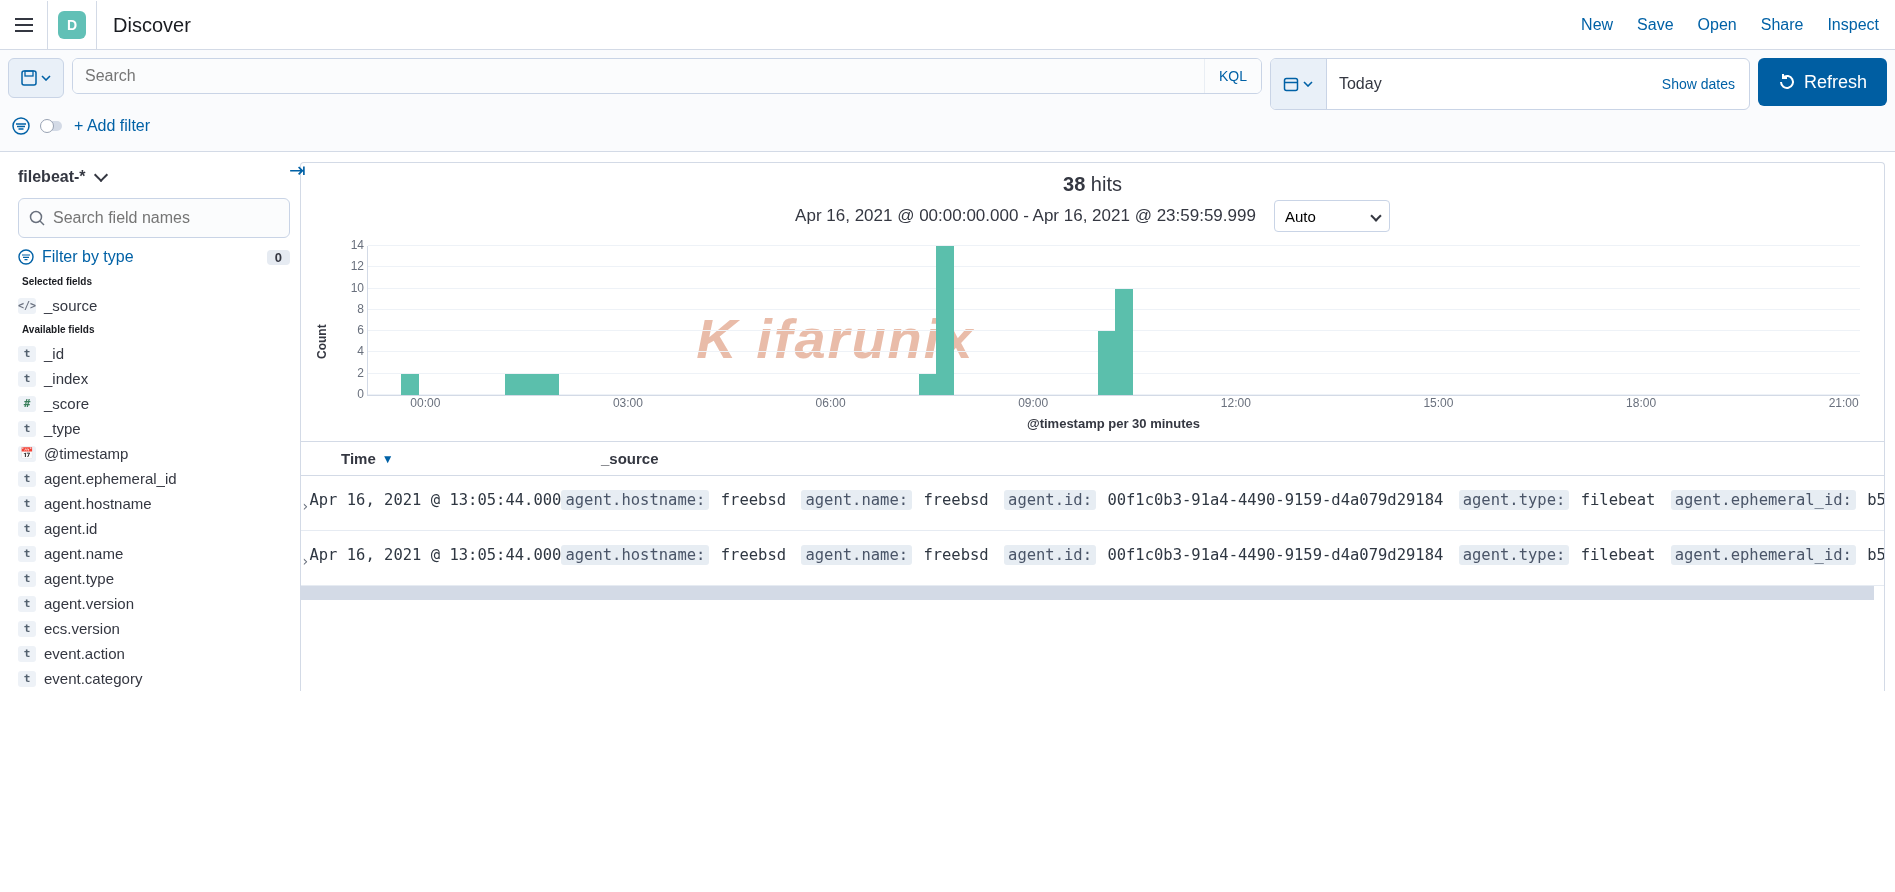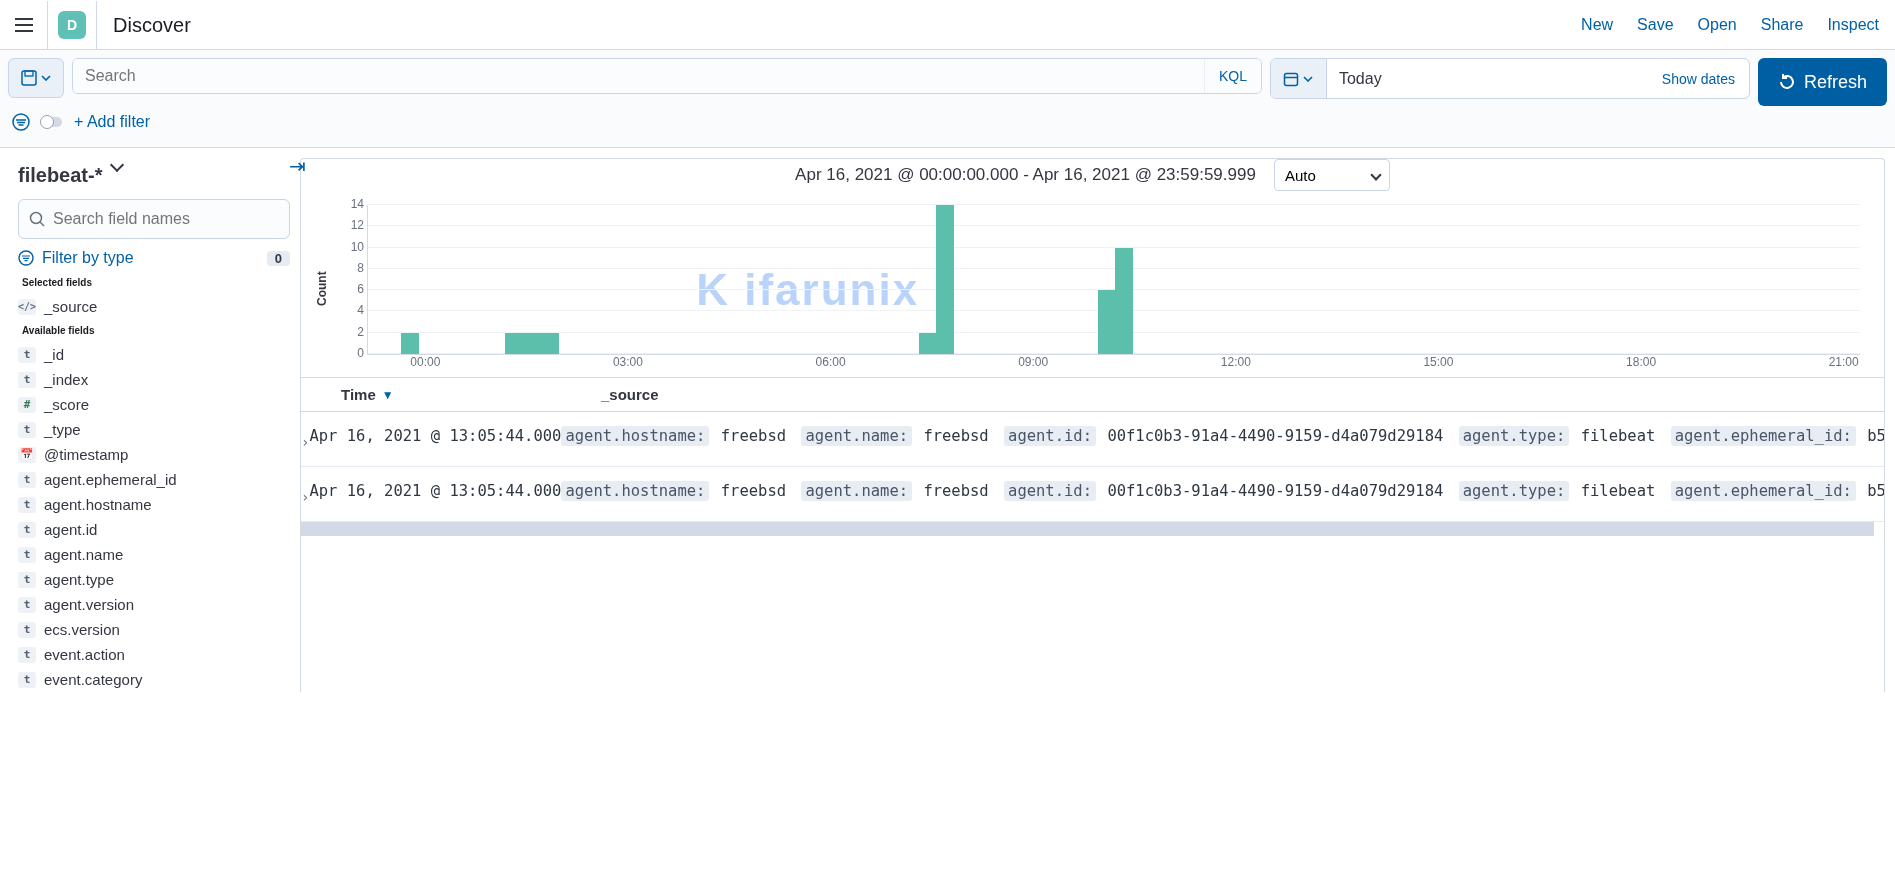--- a/index.html
+++ b/index.html
@@ -13,38 +13,38 @@
   .breadcrumb { padding-left: 16px; font-size: 20px; color:#1a1c21; border-left:1px solid #d3dae6; line-height:48px; height:48px;}
   .toplinks { margin-left:auto; display:flex; gap:24px; }
   .toplinks a { color:#0061a6; font-size:16px; cursor:pointer; }
 
   
   .queryrow { display:flex; gap:8px; padding:8px 8px 0 8px; background:#fafbfd; }
   .savedqueries { width:56px; height:40px; background:#e9f0f8; border:1px solid #c9d4e6; border-radius:6px; display:flex; align-items:center; justify-content:center; gap:4px; color:#0061a6; }
   .searchbox { flex:1; display:flex; border:1px solid #c9d4e6; border-radius:6px; height:36px; overflow:hidden; background:#fff; }
   .searchbox input { flex:1; border:none; outline:none; padding:0 12px; font-size:16px; color:#69707d; background:#fbfcfd; }
   .kql { padding:0 14px; display:flex; align-items:center; color:#0061a6; border-left:1px solid #e9eef4; background:#fbfcfd; font-weight:500; }
-  .datewrap { width:480px; display:flex; border:1px solid #c9d4e6; border-radius:6px; height:41px; overflow:hidden; background:#fff; }
+  .datewrap { width:480px; display:flex; border:1px solid #c9d4e6; border-radius:6px; height:52px; overflow:hidden; background:#fff; }
   .datebtn { width:56px; display:flex; align-items:center; justify-content:center; gap:4px; color:#0061a6; background:#e9f0f8; border-right:1px solid #c9d4e6; }
   .datewrap .val { flex:1; padding:0 12px; display:flex; align-items:center; color:#343741; font-size:16px; }
   .datewrap .showdates { padding:0 14px; display:flex; align-items:center; color:#0061a6; }
   .refresh { background:#005ea2; color:#fff; height:48px; border:none; border-radius:6px; padding:0 20px; font-size:18px; display:flex; align-items:center; gap:8px; }
 
   
   .filterrow { display:flex; align-items:center; gap:12px; padding:0 12px 10px 12px; background:#fafbfd; border-bottom:1px solid #d3dae6; height:42px; }
   .filtercircle { color:#0061a6; }
   .filtertoggle { width:20px; height:10px; background:#d3dae6; border-radius:5px; position:relative; }
   .filtertoggle::after{ content:""; position:absolute; width:12px; height:12px; background:#fff; border:1px solid #98a2b3; border-radius:50%; top:-2px; left:-2px;}
   .addfilter { color:#0061a6; font-size:16px; }
 
   
   .bodywrap { display:flex; }
   .side { width:300px; padding:16px 10px 0 18px; font-size:16px; position:relative; }
   .sidecollapse { position:absolute; right:-6px; top:6px; color:#0061a6; font-size:20px; transform: scaleX(-1); }
-  .indexpattern { font-weight:700; font-size:20px; display:flex; align-items:flex-start; gap:10px; margin-bottom:12px;}
+  .indexpattern { font-weight:700; font-size:16px; display:flex; align-items:center; gap:10px; margin-bottom:12px;}
   .indexpattern .chev { border: solid #343741; border-width:0 2px 2px 0; padding:4px; transform:rotate(45deg); display:inline-block; margin-top:-4px;}
   .fieldsearch { display:flex; align-items:center; gap:8px; border:1px solid #c9d4e6; background:#fbfcfd; border-radius:6px; height:40px; padding:0 10px; margin-bottom:10px; }
   .fieldsearch input { border:none; outline:none; flex:1; font-size:16px; color:#be185d; background:transparent;}
   .filtertype { display:flex; align-items:center; justify-content:space-between; margin-bottom:10px; }
   .filtertype-left { display:flex; align-items:center; gap:8px; color:#0061a6; }
   .filtertype .count { background:#e6ebf2; border-radius:4px; font-weight:700; padding:0 8px; font-size:13px; }
   .sectlabel { font-weight:700; font-size:10px; margin:6px 4px; color:#1a1c21; }
   .fielditem { display:flex; align-items:center; gap:8px; padding:4px 0; font-size:15px; color:#343741; }
   .ftype { font-family: Menlo, monospace; font-size:11px; font-weight:700; background:#eef2f7; color:#54616f; width:18px; height:16px; line-height:16px; text-align:center; border-radius:3px; }
   .ftype.num{ color:#387d5a; }
@@ -62,21 +62,21 @@
   .chart { display:flex; padding:0 24px 4px 10px; }
   .yaxislbl { writing-mode: vertical-rl; transform:rotate(180deg); font-size:12px; font-weight:700; color:#343741; text-align:center; padding:0 4px;}
   .chartarea { flex:1; }
   .plot { position:relative; height:150px; border-left:1px solid #d3dae6; border-bottom:1px solid #d3dae6; margin-left:34px;}
   .gridline{ position:absolute; left:0; right:0; border-top:1px solid #eef2f7; font-size:12px; color:#69707d;}
   .gridline span{ position:absolute; left:-28px; top:-8px; width:24px; text-align:right;}
   .bar{ position:absolute; bottom:0; background:#5bbfac; }
   .xticks{ position:relative; margin-left:34px; height:18px;}
   .xt{ position:absolute; font-size:12px; color:#69707d; transform:translateX(-50%);margin-left:21px;}
   .xlbl{ text-align:center; font-weight:700; font-size:13px; padding:2px 0 6px 34px;}
-  .watermark{position:absolute; left:22%; top:40%; font-size:44px; font-weight:800; color:#3b82f6; opacity:.35; white-space:nowrap; pointer-events:none; letter-spacing:2px;}
+  .watermark{position:absolute; left:22%; top:40%; font-size:56px; font-weight:800; color:#c2410c; opacity:.35; white-space:nowrap; pointer-events:none; font-style:italic; letter-spacing:2px;}
 
   
   .dochead{ display:flex; border-top:1px solid #d3dae6; border-bottom:1px solid #d3dae6; font-weight:700; font-size:15px; padding:8px 0; }
   .colexp{ width:40px;}
   .coltime{ width:260px; display:flex; align-items:center; gap:6px;}
   .coltime .sortarr{ color:#0061a6; font-size:12px;}
   .colsrc{ flex:1; }
   .docrow{ display:flex; border-bottom:1px solid #e6ebf2; padding:10px 8px 10px 0; font-family: Menlo, Consolas, monospace; font-size:15.5px; line-height:28px; color:#2f3742;}
   .docrow .colexp{ display:flex; align-items:flex-start; justify-content:center; padding-top:6px;}
   .expandicon{ color:#69707d; font-size:14px; cursor:pointer;}
@@ -250,20 +250,24 @@
         </div>
         <div class="fielditem">
           <span class="ftype">t</span>
           <span>event.category</span>
         </div>
       </div>
   </div>
 
   <div class="main">
 
+    <div class="hits">
+      <b>38</b>
+      <span>hits</span>
+    </div>
 
     <div class="range">
       <span>Apr 16, 2021 @ 00:00:00.000 - Apr 16, 2021 @ 23:59:59.999</span>
       <span class="intervalwrap">
         <select class="intervalselect">
           <option>Auto</option>
         </select>
         <span class="arrow"></span>
       </span>
     </div>
@@ -309,20 +313,21 @@
         <div class="xticks" id="xticks">
             <span class="xt" style="left: 2.5%;">00:00</span>
             <span class="xt" style="left: 16.0714%;">03:00</span>
             <span class="xt" style="left: 29.6429%;">06:00</span>
             <span class="xt" style="left: 43.2143%;">09:00</span>
             <span class="xt" style="left: 56.7857%;">12:00</span>
             <span class="xt" style="left: 70.3571%;">15:00</span>
             <span class="xt" style="left: 83.9286%;">18:00</span>
             <span class="xt" style="left: 97.5%;">21:00</span>
           </div>
+        <div class="xlbl">@timestamp per 30 minutes</div>
       </div>
     </div>
 
     <div class="dochead">
       <div class="colexp"></div>
       <div class="coltime">
         <span>Time</span>
         <span class="sortarr">▼</span>
       </div>
       <div class="colsrc">_source</div>

